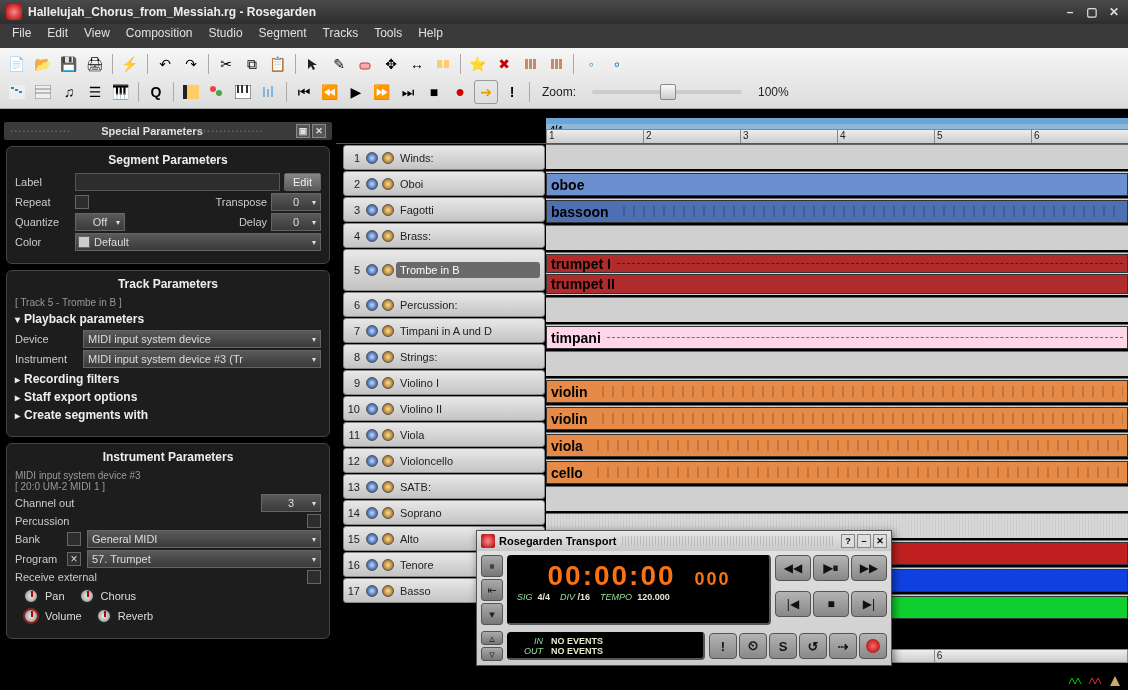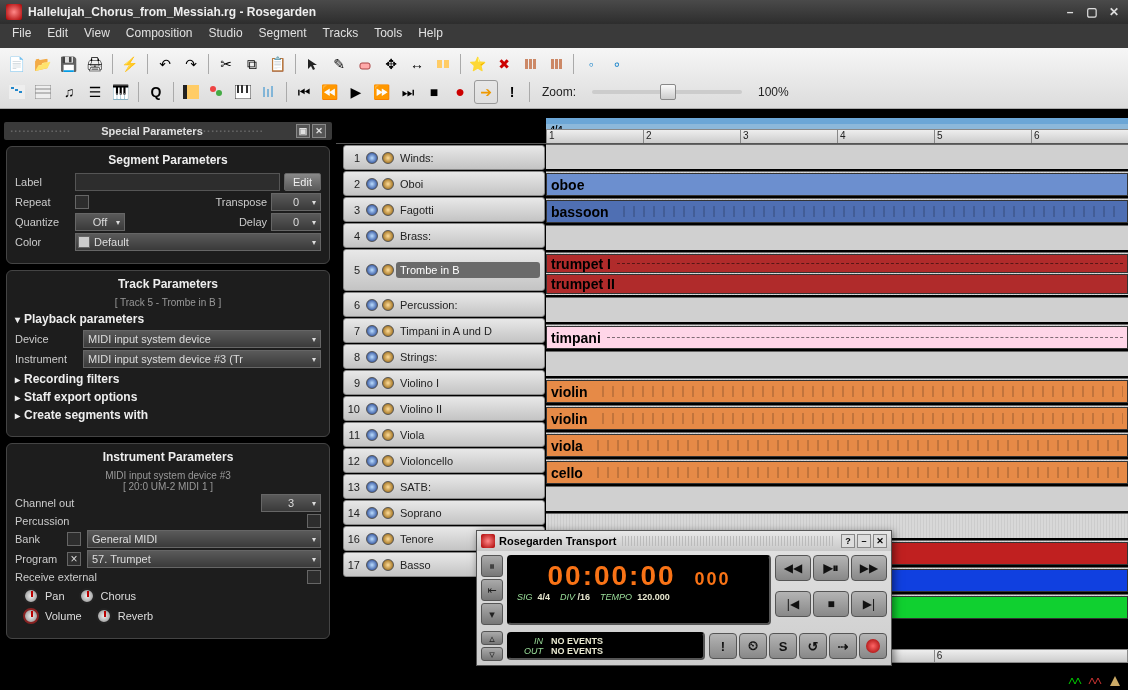--- a/index.html
+++ b/index.html
@@ -35,21 +35,21 @@
 .param-group { border: 1px solid #444; border-radius: 6px; margin: 6px; padding: 6px 8px 10px; background: #1d1d1d; position: relative; }
 .param-group-title { text-align: center; font-weight: bold; color: #eee; font-size: 12px; margin-bottom: 6px; }
 .param-row { display: flex; align-items: center; margin: 2px 0; font-size: 11px; }
 .param-row label { width: 60px; color: #ccc; }
 .param-input { background: #2d2d2d; border: 1px solid #555; color: #ddd; font-size: 11px; padding: 1px 4px; flex: 1; height: 18px; }
 .param-select { background: linear-gradient(#5a5a5a,#3a3a3a); border: 1px solid #666; color: #ddd; font-size: 11px; padding: 1px 4px; height: 18px; display: flex; align-items: center; justify-content: center; min-width: 60px; cursor: pointer; position: relative; }
 .param-select::after { content: '▾'; position: absolute; right: 4px; font-size: 8px; }
 .param-btn { background: linear-gradient(#888,#5a5a5a); border: 1px solid #666; color: #eee; font-size: 11px; padding: 1px 8px; cursor: pointer; height: 18px; border-radius: 2px; }
 .param-check { width: 14px; height: 14px; background: #2d2d2d; border: 1px solid #666; }
 .param-check.checked::after { content: '×'; color: #ddd; display: block; text-align: center; line-height: 12px; font-size: 12px; }
-.subtext { text-align: center; color: #999; font-size: 10px; }
+.subtext { color: #999; font-size: 10px; }
 .collapsible { display: flex; align-items: center; color: #eee; font-size: 12px; font-weight: bold; margin: 4px 0; cursor: pointer; }
 .collapsible::before { content: '▸'; margin-right: 4px; font-size: 10px; }
 .collapsible.open::before { content: '▾'; }
 .knob-row { display: flex; align-items: center; margin: 4px 8px; gap: 14px; }
 .knob { display: flex; align-items: center; gap: 6px; color: #ddd; font-size: 11px; }
 .knob .k { width: 16px; height: 16px; border-radius: 50%; background: radial-gradient(#eee,#888); border: 2px solid #222; position: relative; }
 .knob .k::after { content: ''; position: absolute; top: 1px; left: 50%; width: 2px; height: 6px; background: #b00; transform-origin: bottom; }
 .knob.red .k { border-color: #822; }
 
 
@@ -480,20 +480,26 @@
     <span class="track-led led-amber"></span>
     <span class="track-name">SATB:</span>
           </div>
           <div class="track-row">
             <span class="track-num">14</span>
     <span class="track-led led-blue"></span>
     <span class="track-led led-amber"></span>
     <span class="track-name">Soprano</span>
           </div>
           <div class="track-row">
+            <span class="track-num">15</span>
+    <span class="track-led led-blue"></span>
+    <span class="track-led led-amber"></span>
+    <span class="track-name">Alto</span>
+          </div>
+          <div class="track-row">
             <span class="track-num">16</span>
     <span class="track-led led-blue"></span>
     <span class="track-led led-amber"></span>
     <span class="track-name">Tenore</span>
           </div>
           <div class="track-row">
             <span class="track-num">17</span>
     <span class="track-led led-blue"></span>
     <span class="track-led led-amber"></span>
     <span class="track-name">Basso</span>

